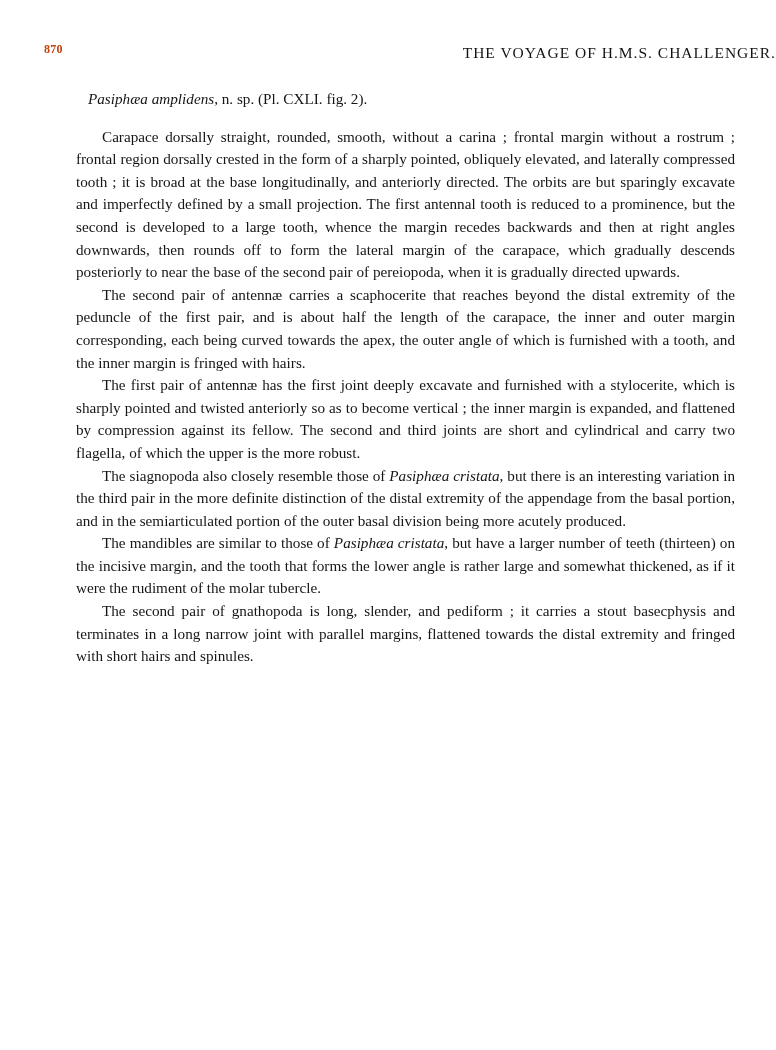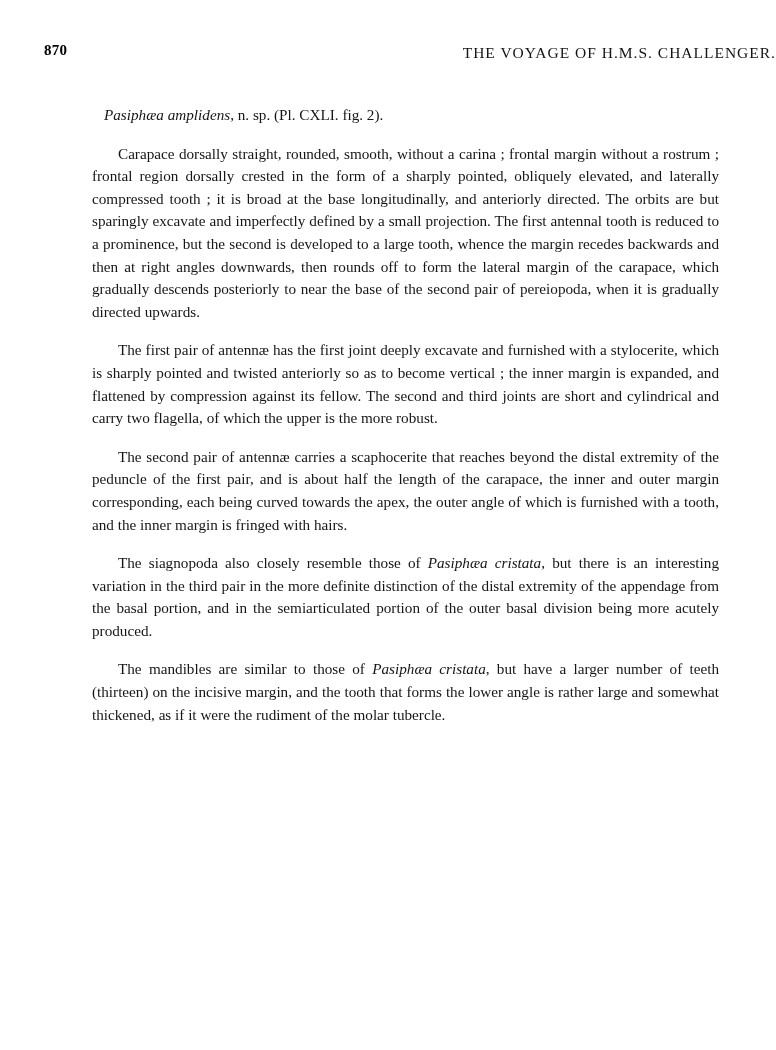--- a/index.html
+++ b/index.html
@@ -26,44 +26,44 @@
     position: absolute;
     top: 42px;
     left: 0;
     width: 776px;
     height: 24px;
   }
   .folio {
     position: absolute;
     left: 44px;
     top: 0;
-    font-size: 15px;
+    font-size: 12px;
     font-weight: bold;
     letter-spacing: 0.3px;
-    color: #000000;
+    color: #c2410c;
   }
   .running-head {
     position: absolute;
     left: 0;
     top: 2px;
     width: 776px;
     text-align: right;
     font-size: 15.5px;
     letter-spacing: 1.0px;
     color: #141414;
     font-variant: normal;
   }
   .body-col {
     position: absolute;
     left: 76px;
     top: 88px;
     width: 659px;
   }
   p {
-    margin: 16px;
+    margin: 0;
     font-size: 15.2px;
     line-height: 22.6px;
     text-align: justify;
     text-justify: inter-word;
     color: #151515;
     -webkit-hyphens: none;
     hyphens: none;
   }
   p.species-head {
     margin-bottom: 15px;
@@ -87,25 +87,26 @@
     <div class="running-head">THE VOYAGE OF H.M.S. CHALLENGER.</div>
   </div>
 
   <div class="body-col">
 
     <p class="species-head"><i class="it">Pasiphæa amplidens</i><span>, n. sp. (Pl. CXLI. fig. 2).</span></p>
 
     <p class="para">Carapace dorsally straight, rounded, smooth, without a carina ; frontal margin without a rostrum ; frontal region dorsally crested in the form of a sharply pointed, obliquely elevated, and laterally compressed tooth ; it is broad at the base longitudinally, and anteriorly directed.   The orbits are but sparingly excavate and imperfectly defined by a small projection.   The first antennal tooth is reduced to a prominence, but the second is developed to a large tooth, whence the margin recedes backwards and then at right angles downwards, then rounds off to form the lateral margin of the carapace, which gradually descends posteriorly to near the base of the second pair of pereiopoda, when it is gradually directed upwards.</p>
 
 
+    <p class="para">The second pair of antennæ carries a scaphocerite that reaches beyond the distal extremity of the peduncle of the first pair, and is about half the length of the carapace, the inner and outer margin corresponding, each being curved towards the apex, the outer angle of which is furnished with a tooth, and the inner margin is fringed with hairs.</p>
+
     <p class="para">The first pair of antennæ has the first joint deeply excavate and furnished with a stylocerite, which is sharply pointed and twisted anteriorly so as to become vertical ; the inner margin is expanded, and flattened by compression against its fellow.   The second and third joints are short and cylindrical and carry two flagella, of which the upper is the more robust.</p>
-
-    <p class="para">The second pair of antennæ carries a scaphocerite that reaches beyond the distal extremity of the peduncle of the first pair, and is about half the length of the carapace, the inner and outer margin corresponding, each being curved towards the apex, the outer angle of which is furnished with a tooth, and the inner margin is fringed with hairs.</p>
 
     <p class="para"><span>The siagnopoda also closely resemble those of </span><i class="it">Pasiphæa cristata</i><span>, but there is an interesting variation in the third pair in the more definite distinction of the distal extremity of the appendage from the basal portion, and in the semiarticulated portion of the outer basal division being more acutely produced.</span></p>
 
     <p class="para"><span>The mandibles are similar to those of </span><i class="it">Pasiphæa cristata</i><span>, but have a larger number of teeth (thirteen) on the incisive margin, and the tooth that forms the lower angle is rather large and somewhat thickened, as if it were the rudiment of the molar tubercle.</span></p>
 
 
+    <p class="para">The second pair of gnathopoda is long, slender, and pediform ; it carries a stout basecphysis and terminates in a long narrow joint with parallel margins, flattened towards the distal extremity and fringed with short hairs and spinules.</p>
 
 
   </div>
 </div>
 
 </body></html>

